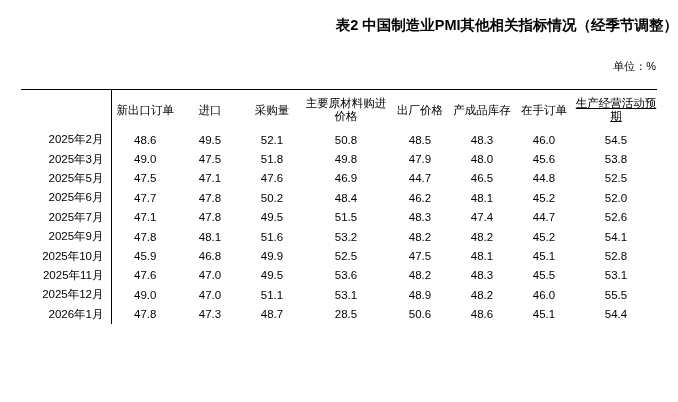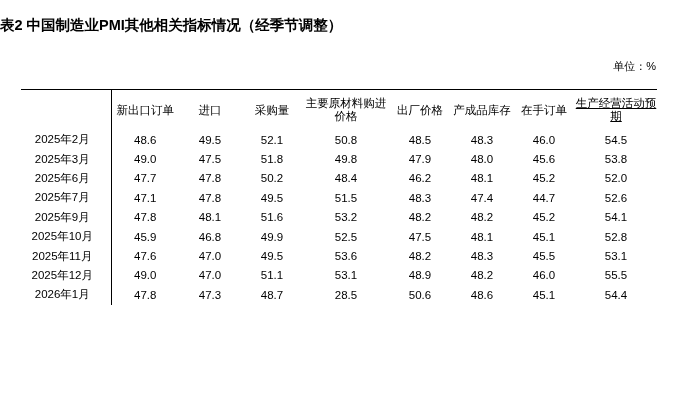--- a/index.html
+++ b/index.html
@@ -14,21 +14,21 @@
     color: #000000;
     overflow: hidden;
   }
   .page {
     position: relative;
     width: 678px;
     height: 402px;
     box-sizing: border-box;
   }
   .title {
-    text-align: left;
+    text-align: right;
     font-family: "Liberation Sans", "DejaVu Sans", sans-serif;
     font-weight: bold;
     font-size: 14.5px;
     letter-spacing: 0px;
     padding-top: 16px;
     padding-bottom: 0;
   }
   .unit-line {
     text-align: right;
     font-family: "Liberation Sans", "DejaVu Sans", sans-serif;
@@ -77,21 +77,21 @@
   }
   .data-row td {
     font-size: 11.5px;
     height: 19.4px;
     text-align: center;
     vertical-align: middle;
     border-left: 1px solid #000;
     border-right: 1px solid #000;
   }
   .data-row td.month {
-    text-align: center;
+    text-align: right;
     padding-right: 7px;
     border-left: none;
     border-right: 1px solid #000;
   }
   .data-row td.last {
     border-right: none;
   }
 </style>
 </head>
 <body>
@@ -144,20 +144,31 @@
         <td>49.0</td>
         <td>47.5</td>
         <td>51.8</td>
         <td>49.8</td>
         <td>47.9</td>
         <td>48.0</td>
         <td>45.6</td>
         <td class="last">53.8</td>
       </tr>
       <tr class="data-row">
+        <td class="month">2025年5月</td>
+        <td>47.5</td>
+        <td>47.1</td>
+        <td>47.6</td>
+        <td>46.9</td>
+        <td>44.7</td>
+        <td>46.5</td>
+        <td>44.8</td>
+        <td class="last">52.5</td>
+      </tr>
+      <tr class="data-row">
         <td class="month">2025年6月</td>
         <td>47.7</td>
         <td>47.8</td>
         <td>50.2</td>
         <td>48.4</td>
         <td>46.2</td>
         <td>48.1</td>
         <td>45.2</td>
         <td class="last">52.0</td>
       </tr>

